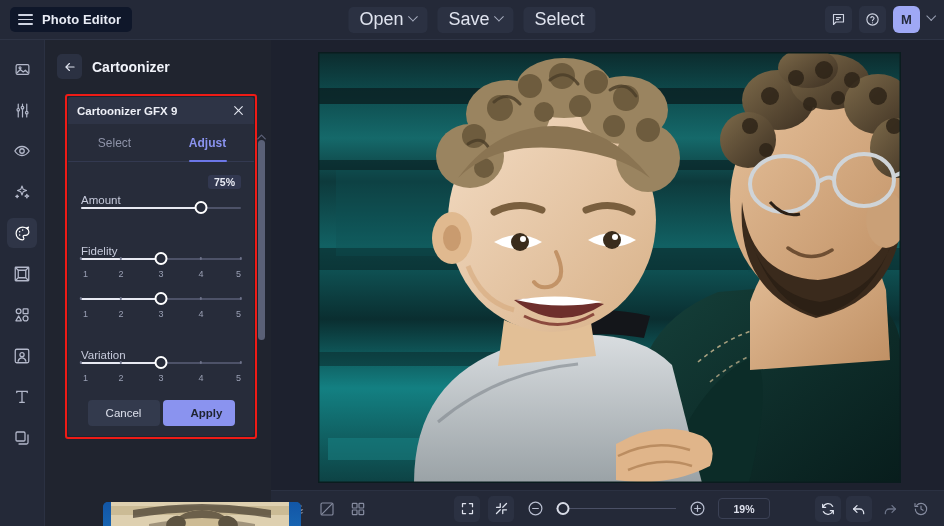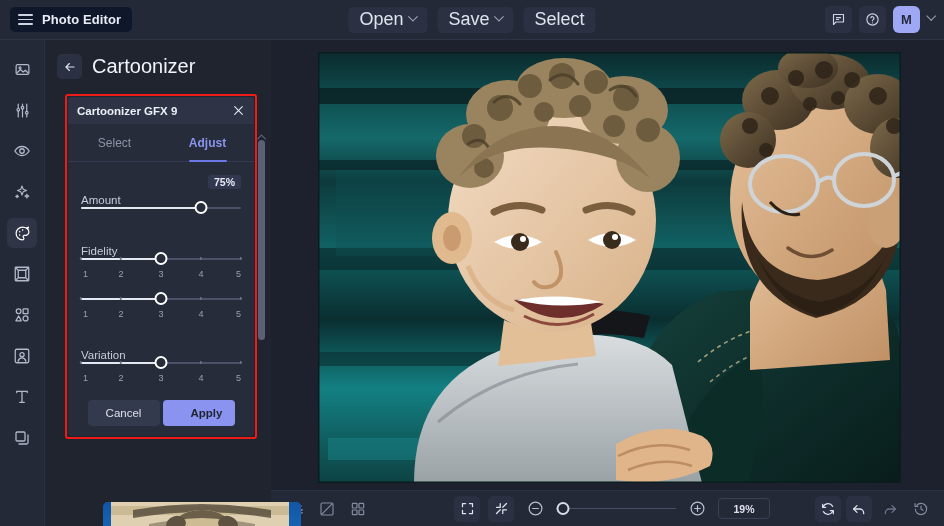--- a/index.html
+++ b/index.html
@@ -72,21 +72,21 @@
   
   .panel {
     position: absolute; top: 40px; left: 45px; width: 226px; height: 486px;
     background: #20242f;
   }
   .panel-head { display: flex; align-items: center; gap: 10px; padding: 14px 0 0 12px; }
   .back-btn {
     width: 25px; height: 25px; border-radius: 5px; background: #2b3142;
     display: flex; align-items: center; justify-content: center; cursor: pointer;
   }
-  .panel-title { color: #f1f3fa; font-size: 20px; font-weight: 400; }
+  .panel-title { color: #f1f3fa; font-size: 14px; font-weight: 700; }
 
   
   .redbox {
     position: absolute; left: 20px; top: 54px; width: 192px; height: 345px;
     border: 2.5px solid #ef1b16; border-radius: 3px; pointer-events: none; z-index: 6;
   }
 
   .card {
     position: absolute; left: 23px; top: 57px; width: 186px; height: 339px;
     background: #272c3a; border-radius: 3px; overflow: hidden; z-index: 5;

